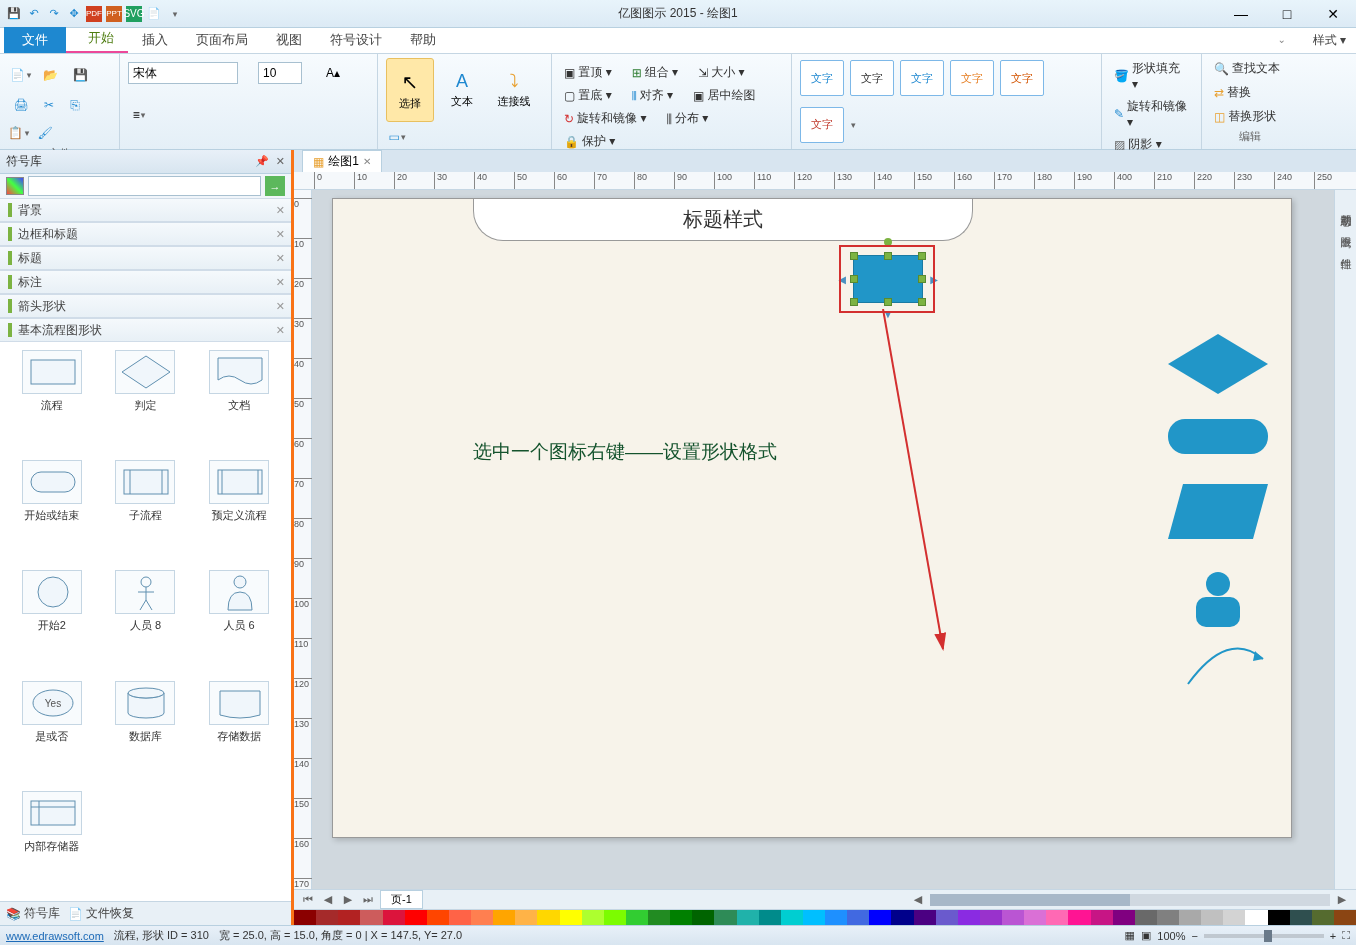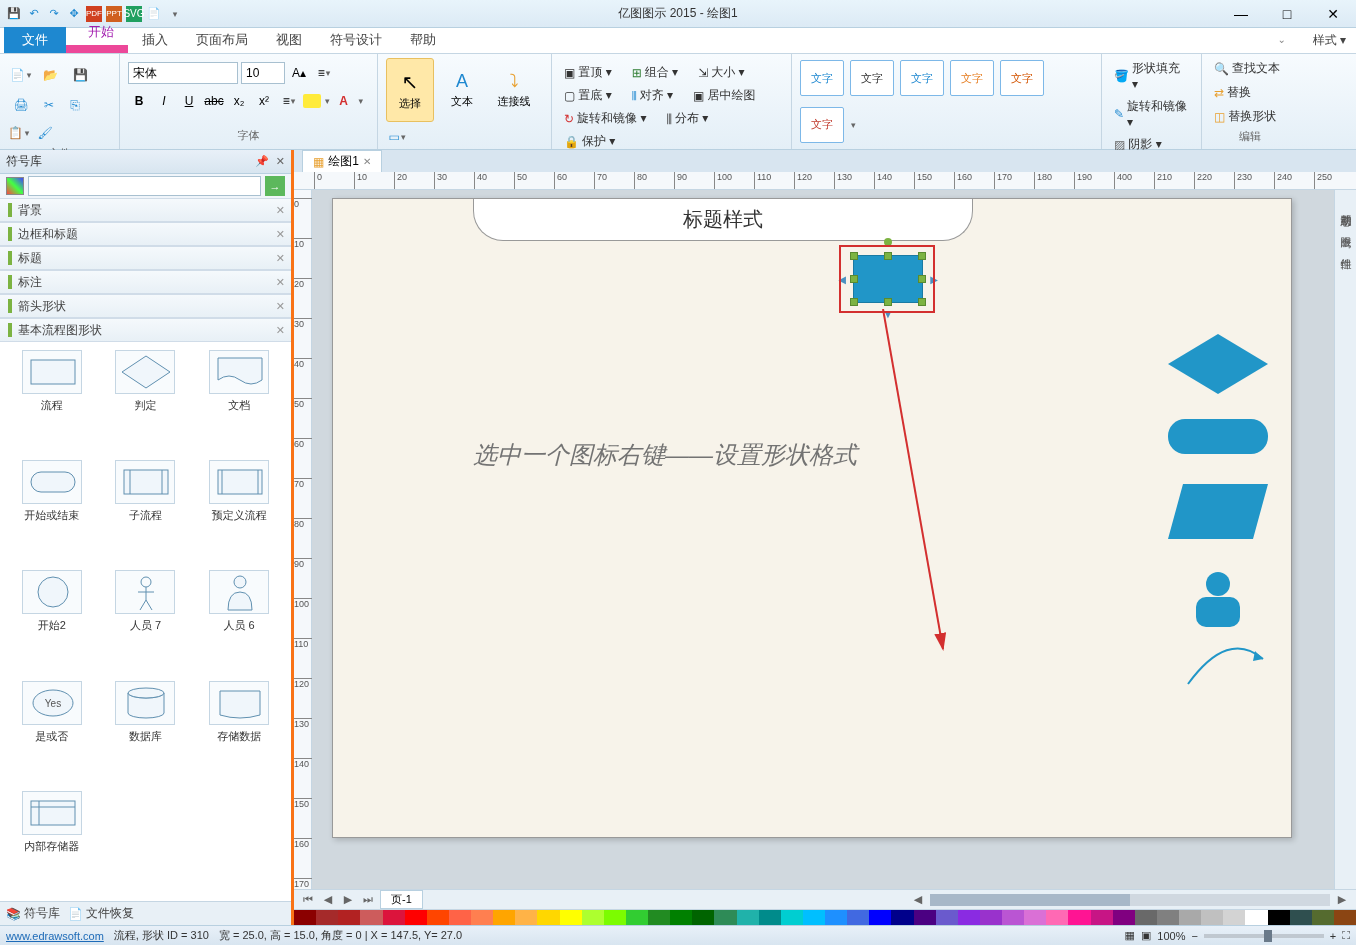--- a/index.html
+++ b/index.html
@@ -10,21 +10,21 @@
 .qat { display: flex; gap: 4px; padding-left: 6px; align-items: center; }
 .qat-icon { width: 16px; height: 16px; display: inline-flex; align-items: center; justify-content: center; font-size: 11px; cursor: pointer; }
 .title-text { position: absolute; left: 50%; transform: translateX(-50%); color: #333; font-size: 12px; }
 .win-controls { position: absolute; right: 0; display: flex; }
 .win-btn { width: 46px; height: 28px; display: flex; align-items: center; justify-content: center; font-size: 14px; cursor: pointer; }
 
 
 .tabbar { height: 26px; background: #fff; display: flex; align-items: flex-end; padding-left: 4px; border-bottom: 1px solid #c5d6e3; position: relative; }
 .file-tab { background: #1e88d0; color: #fff; padding: 4px 18px; font-size: 13px; cursor: pointer; }
 .ribbon-tab { padding: 4px 14px; font-size: 13px; color: #444; cursor: pointer; }
-.ribbon-tab.active { color: #a21caf; border-bottom: 8px solid #ec4899; padding-left: 22px; }
+.ribbon-tab.active { color: #4d7c0f; border-bottom: 2px solid #ec4899; padding-left: 22px; }
 .style-btn { position: absolute; right: 10px; top: 4px; font-size: 12px; color: #444; cursor: pointer; }
 
 
 .ribbon { height: 96px; background: linear-gradient(#f7fbfe, #e4eff7); border-bottom: 1px solid #b8d0e0; display: flex; }
 .ribbon-group { border-right: 1px solid #c5d6e3; padding: 4px 8px; display: flex; flex-direction: column; }
 .group-body { flex: 1; display: flex; align-items: center; gap: 4px; flex-wrap: wrap; }
 .group-label { text-align: center; font-size: 11px; color: #666; padding: 2px 0; }
 .rib-btn { width: 22px; height: 22px; display: inline-flex; align-items: center; justify-content: center; cursor: pointer; border-radius: 2px; }
 .big-btn { width: 48px; height: 64px; display: flex; flex-direction: column; align-items: center; justify-content: center; gap: 2px; cursor: pointer; border-radius: 3px; font-size: 11px; }
 .big-btn.selected { background: #ffe8a8; border: 1px solid #e8c060; }
@@ -63,21 +63,21 @@
 .canvas-area { flex: 1; display: flex; flex-direction: column; position: relative; background: #e0e8ee; }
 .doc-tabs { height: 22px; background: #d8e5f0; display: flex; align-items: flex-end; padding-left: 8px; }
 .doc-tab { background: #fff; border: 1px solid #b8d0e0; border-bottom: none; padding: 2px 10px; font-size: 12px; display: flex; align-items: center; gap: 4px; cursor: pointer; }
 .doc-tab .x { font-size: 10px; color: #888; }
 .ruler-h { height: 18px; background: #f5f8fb; border-bottom: 1px solid #c5d6e3; position: relative; overflow: hidden; }
 .ruler-v { width: 18px; background: #f5f8fb; border-right: 1px solid #c5d6e3; position: relative; }
 .canvas-body { flex: 1; display: flex; overflow: hidden; }
 .canvas-scroll { flex: 1; overflow: hidden; position: relative; background: #d0d8de; }
 .page { position: absolute; left: 20px; top: 8px; width: 960px; height: 640px; background: #f7f3ea; border: 1px solid #999; box-shadow: 2px 2px 6px rgba(0,0,0,0.2); }
 .page-title-shape { position: absolute; left: 140px; top: 0; width: 500px; height: 42px; background: #fff; border: 1px solid #999; border-top: none; border-radius: 0 0 30px 30px; display: flex; align-items: center; justify-content: center; font-size: 20px; color: #333; }
-.annotation { position: absolute; left: 140px; top: 240px; font-size: 24px; color: #737373; font-style: italic; }
+.annotation { position: absolute; left: 140px; top: 240px; font-size: 19px; color: #14532d; }
 .red-box1 { position: absolute; border: 2px solid #d32f2f; }
 .arrow-line { position: absolute; }
 
 
 .sel-shape { position: absolute; left: 520px; top: 56px; width: 70px; height: 48px; background: #2196c8; border: 1px solid #1a7aa3; }
 .sel-handle { position: absolute; width: 8px; height: 8px; background: #7cb342; border: 1px solid #5a8a30; }
 .sel-rot { position: absolute; left: 50%; top: -18px; width: 8px; height: 8px; background: #7cb342; border-radius: 50%; margin-left: -4px; }
 .sel-arrow { position: absolute; width: 12px; height: 12px; display: flex; align-items: center; justify-content: center; color: #4a90c0; font-size: 10px; }
 
 
@@ -152,21 +152,21 @@
       <span class="rib-btn" style="color:#1e88d0;width:26px;height:26px">🖨</span>
       <span class="rib-btn" style="color:#1e88d0">✂</span>
       <span class="rib-btn" style="color:#1e88d0">⎘</span>
       <span class="rib-btn" style="color:#1e88d0">📋<span class="dd">▾</span></span>
       <span class="rib-btn" style="color:#1e88d0">🖌</span>
     </div>
     <div class="group-label">文件</div>
   </div>
 
   <div class="ribbon-group" style="width:258px">
-    <div class="group-body" style="flex-wrap:wrap;align-content:flex-start;padding-top:4px;gap:3px">
+    <div class="group-body" style="flex-wrap:wrap;align-content:flex-start;padding-top:4px;gap:20px">
       <input class="font-select" value="宋体" style="">
       <input class="size-select" value="10" style="">
       <span class="rib-btn">A▴</span>
       <span class="rib-btn">≡<span class="dd">▾</span></span>
       <div style="width:100%"></div>
       <span class="rib-btn" style="font-weight:bold">B</span>
       <span class="rib-btn" style="font-style:italic">I</span>
       <span class="rib-btn" style="text-decoration:underline">U</span>
       <span class="rib-btn" style="text-decoration:line-through">abc</span>
       <span class="rib-btn">x₂</span>
@@ -395,21 +395,21 @@
         <div class="shape-cell">
           <div class="shape-preview">
             <svg width="60" height="44">
               <circle cx="30" cy="12" r="5" fill="none" stroke="#6090b0"></circle>
               <line x1="30" y1="17" x2="30" y2="30" stroke="#6090b0"></line>
               <line x1="22" y1="22" x2="38" y2="22" stroke="#6090b0"></line>
               <line x1="30" y1="30" x2="24" y2="40" stroke="#6090b0"></line>
               <line x1="30" y1="30" x2="36" y2="40" stroke="#6090b0"></line>
             </svg>
           </div>
-          <div class="shape-label">人员 7</div>
+          <div class="shape-label">人员 8</div>
         </div>
         <div class="shape-cell">
           <div class="shape-preview">
             <svg width="60" height="44">
               <circle cx="30" cy="12" r="6" fill="#f0f6fb" stroke="#6090b0"></circle>
               <path d="M18,40 q0,-18 12,-18 t12,18 z" fill="#f0f6fb" stroke="#6090b0"></path>
             </svg>
           </div>
           <div class="shape-label">人员 6</div>
         </div>

